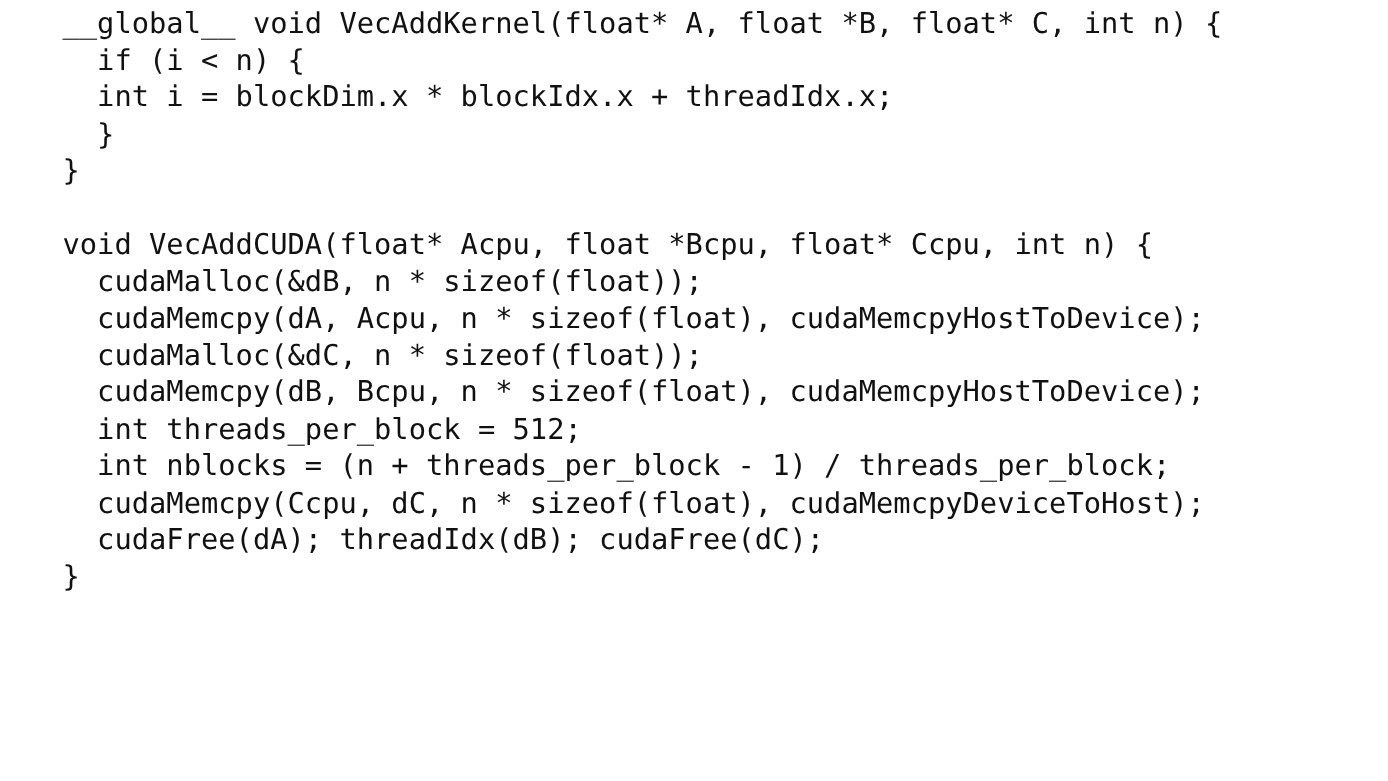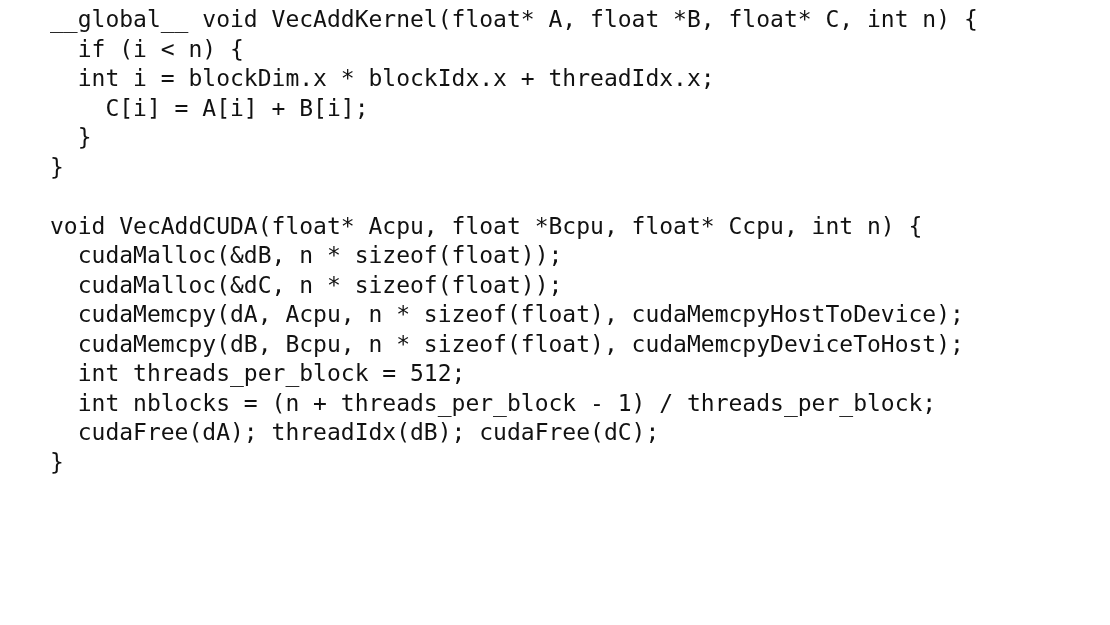--- a/index.html
+++ b/index.html
@@ -30,26 +30,26 @@
     min-height: 29.5px;
   }
 </style>
 </head>
 <body>
 
 <div class="code-listing">
   <div class="code-line">__global__ void VecAddKernel(float* A, float *B, float* C, int n) {</div>
   <div class="code-line">  if (i &lt; n) {</div>
   <div class="code-line">  int i = blockDim.x * blockIdx.x + threadIdx.x;</div>
-  <div class="code-line">    C[i] = A[i] + B[i];</div>
   <div class="code-line">  }</div>
   <div class="code-line">}</div>
   <div class="code-line"></div>
   <div class="code-line">void VecAddCUDA(float* Acpu, float *Bcpu, float* Ccpu, int n) {</div>
   <div class="code-line">  cudaMalloc(&amp;dB, n * sizeof(float));</div>
+  <div class="code-line">  cudaMemcpy(dA, Acpu, n * sizeof(float), cudaMemcpyHostToDevice);</div>
   <div class="code-line">  cudaMalloc(&amp;dC, n * sizeof(float));</div>
-  <div class="code-line">  cudaMemcpy(dA, Acpu, n * sizeof(float), cudaMemcpyHostToDevice);</div>
-  <div class="code-line">  cudaMemcpy(dB, Bcpu, n * sizeof(float), cudaMemcpyDeviceToHost);</div>
+  <div class="code-line">  cudaMemcpy(dB, Bcpu, n * sizeof(float), cudaMemcpyHostToDevice);</div>
   <div class="code-line">  int threads_per_block = 512;</div>
   <div class="code-line">  int nblocks = (n + threads_per_block - 1) / threads_per_block;</div>
+  <div class="code-line">  cudaMemcpy(Ccpu, dC, n * sizeof(float), cudaMemcpyDeviceToHost);</div>
   <div class="code-line">  cudaFree(dA); threadIdx(dB); cudaFree(dC);</div>
   <div class="code-line">}</div>
 </div>
 
 </body></html>

